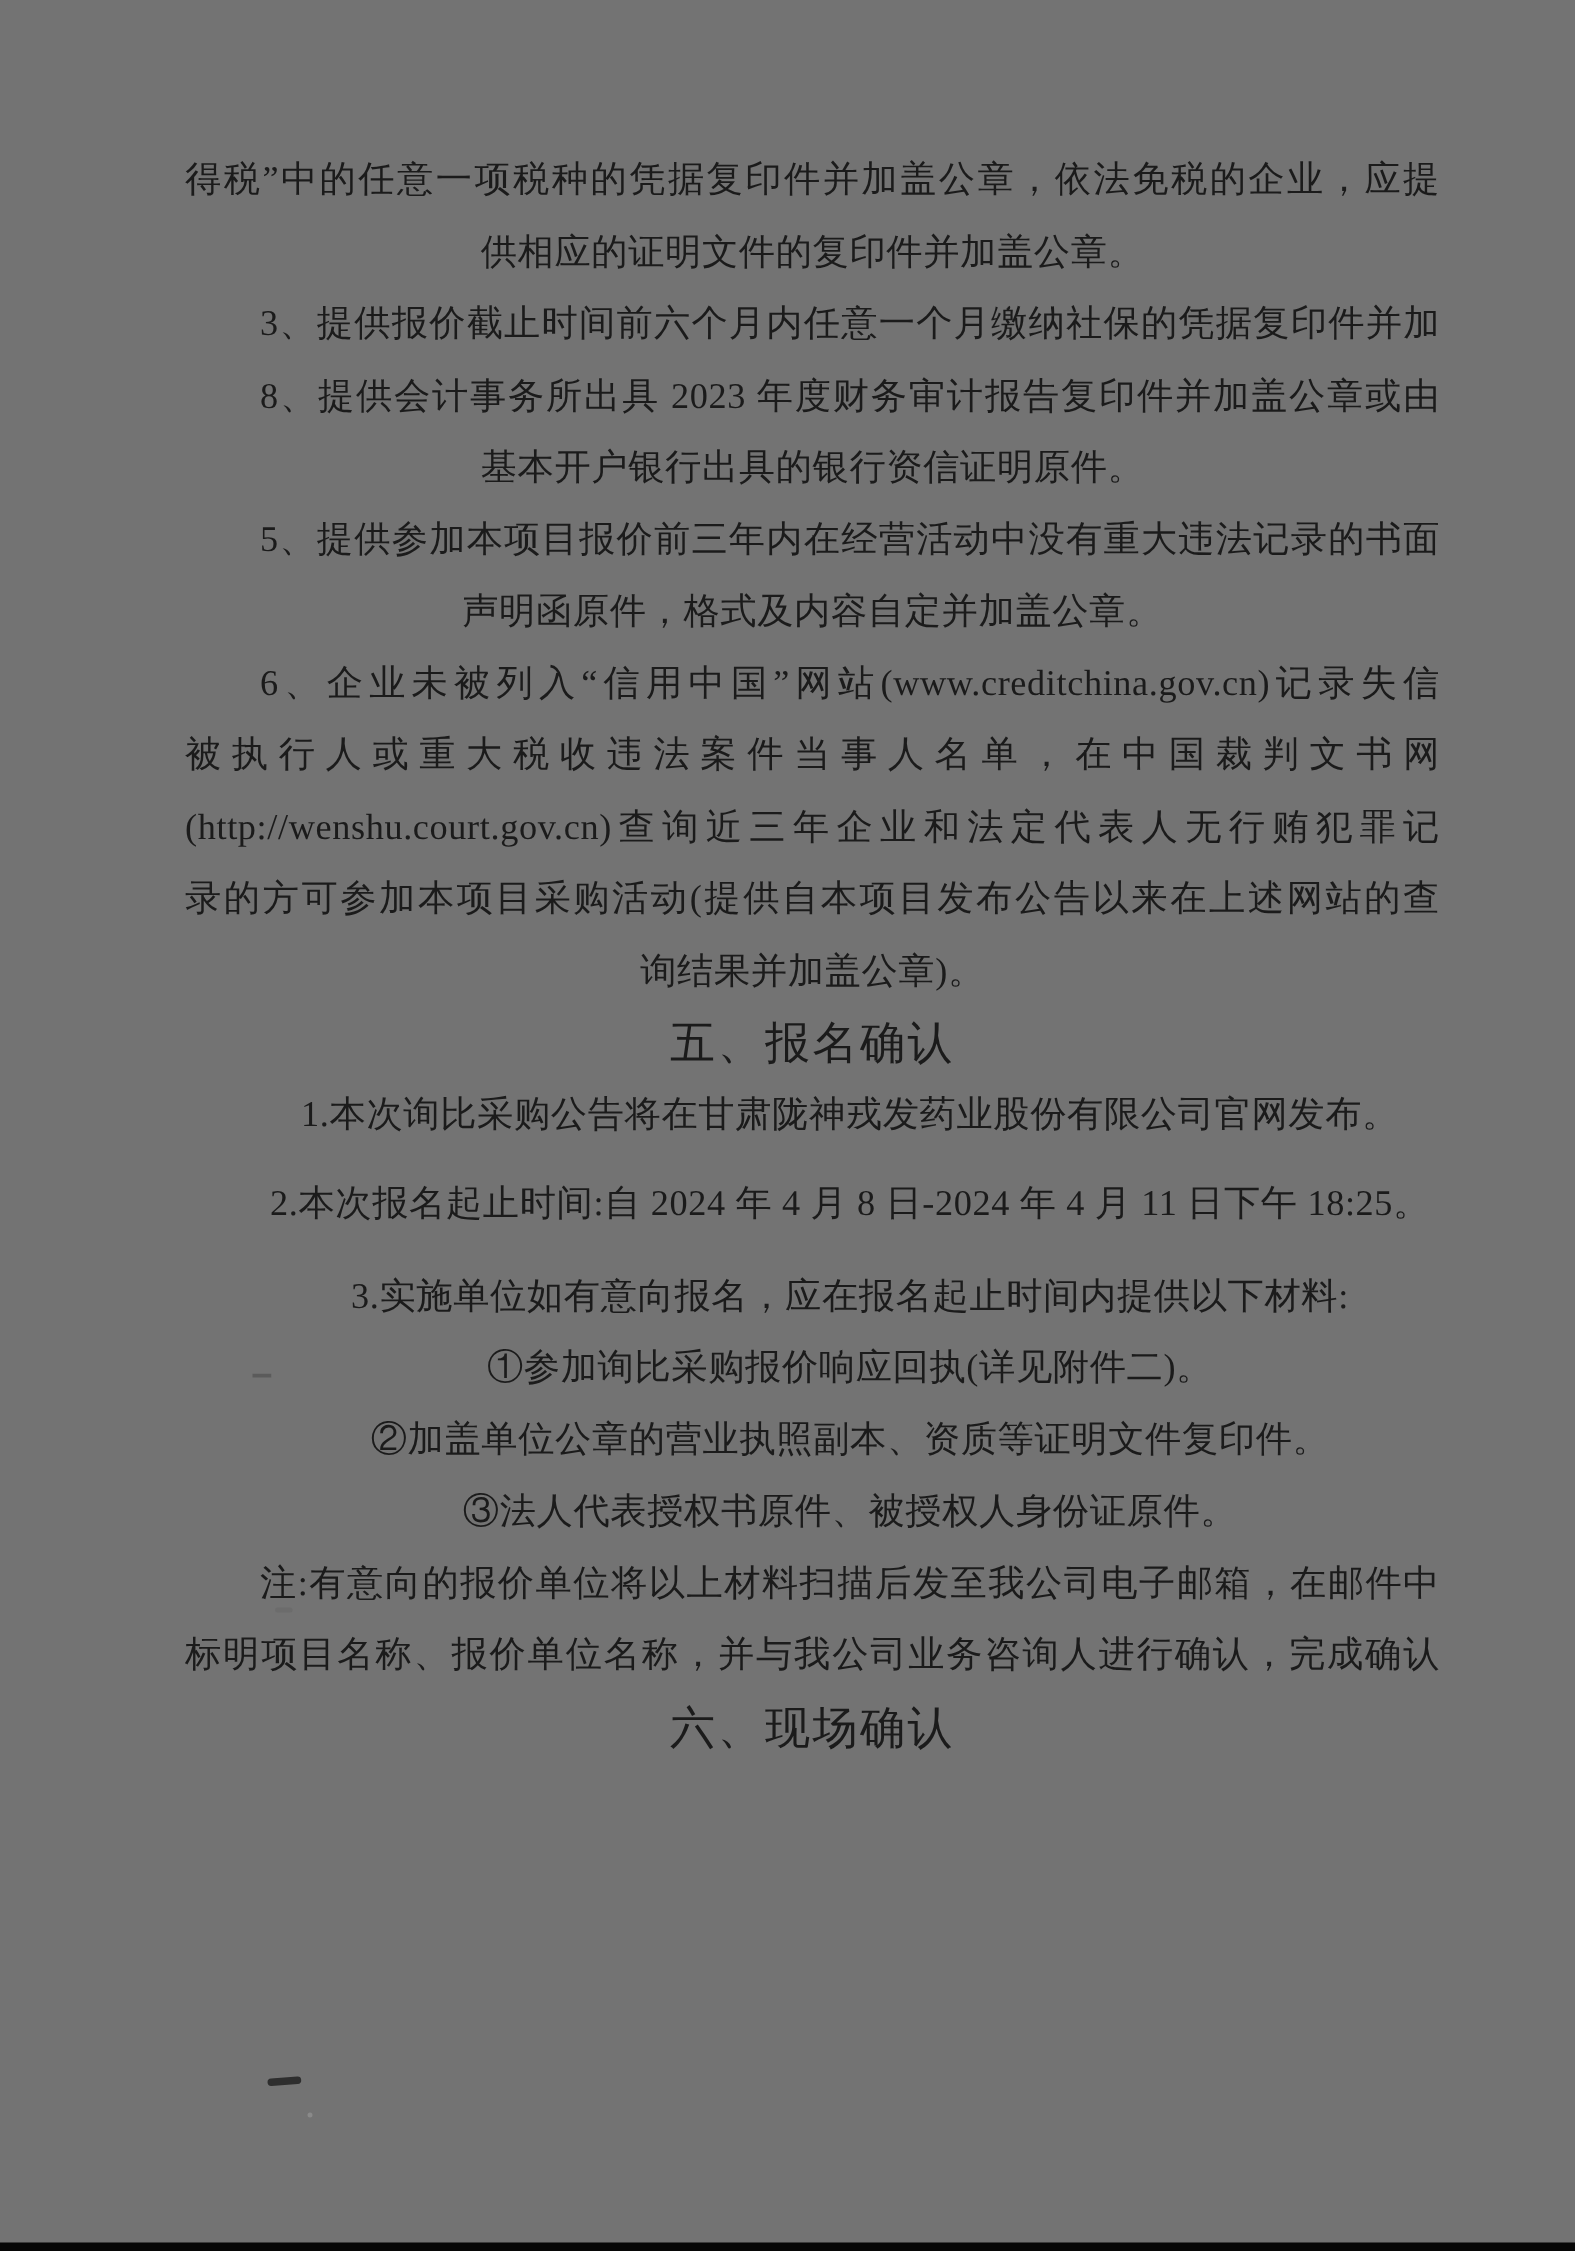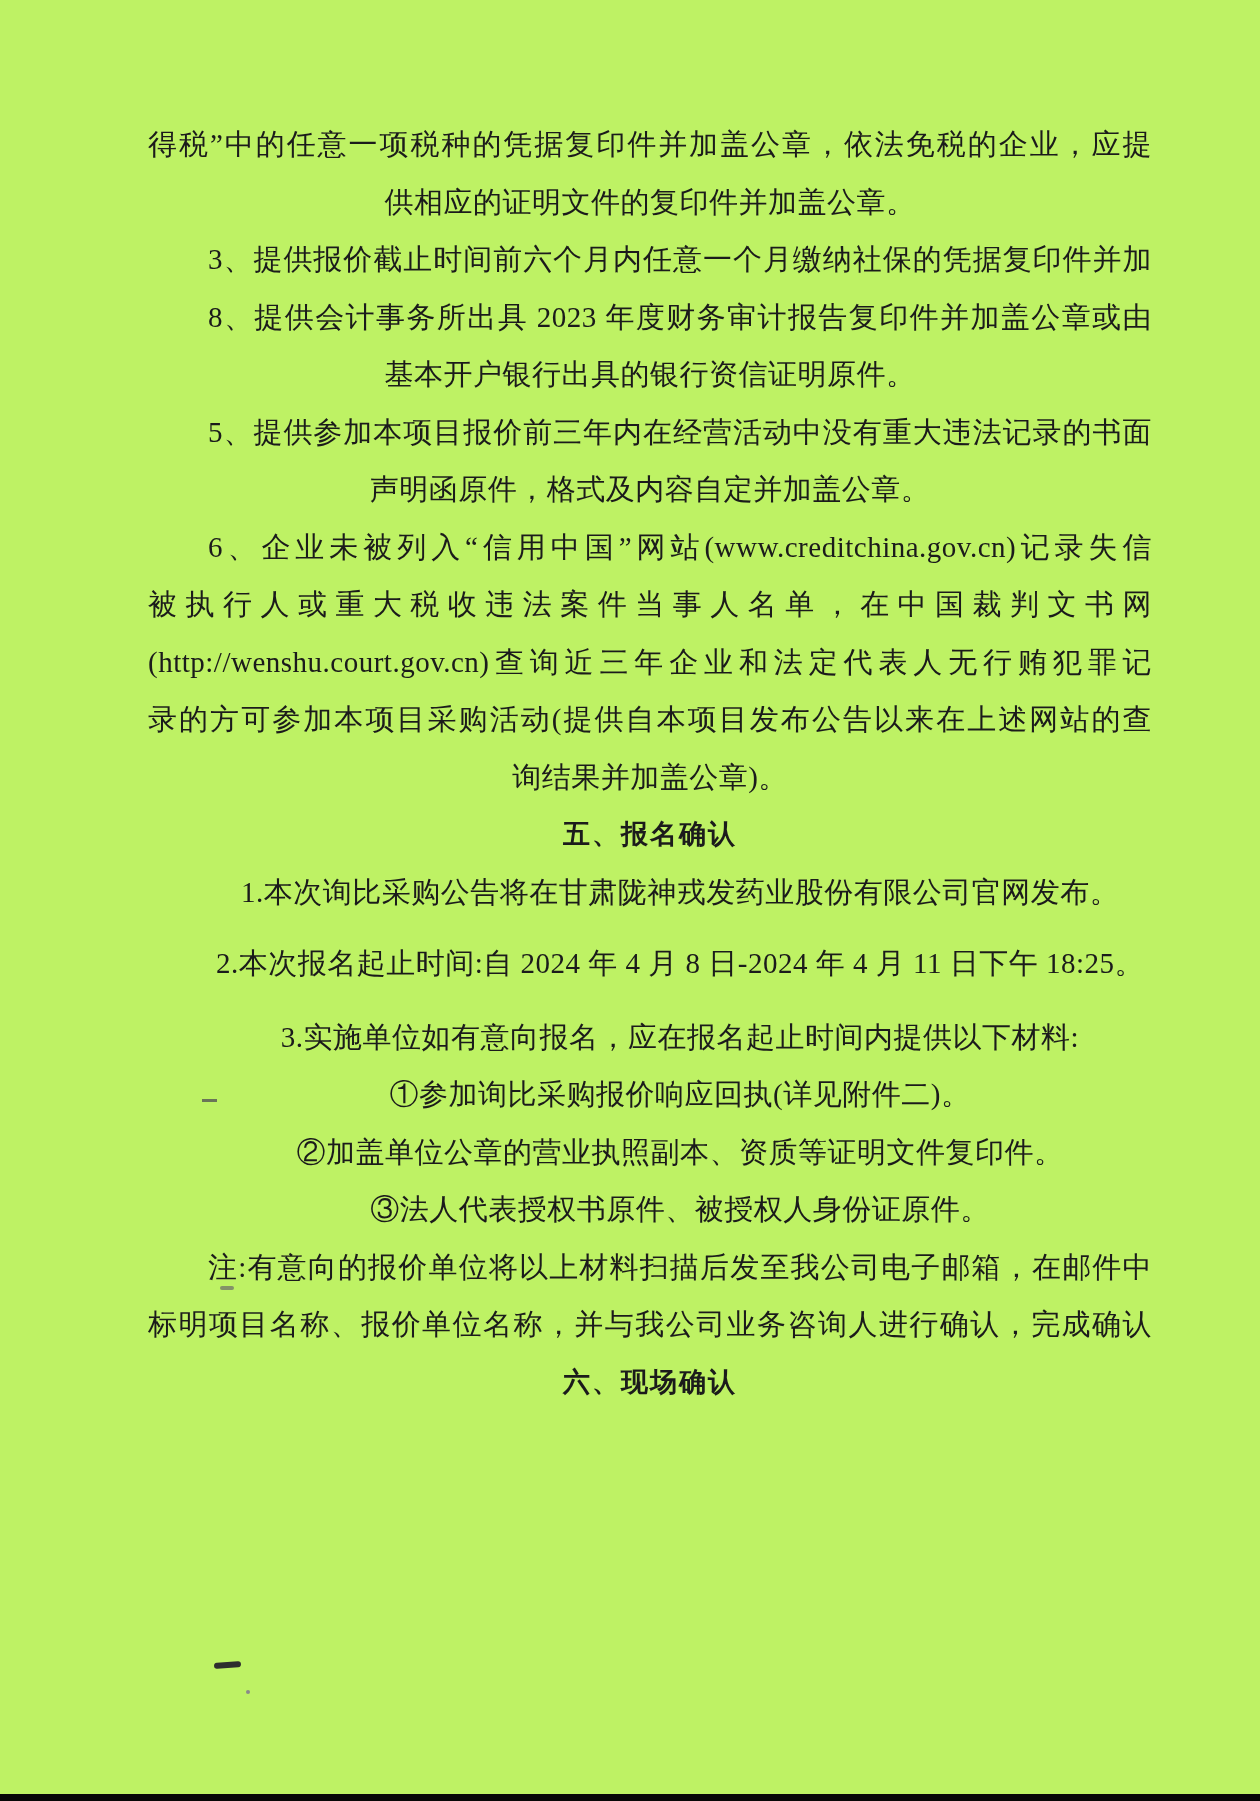--- a/index.html
+++ b/index.html
@@ -4,21 +4,21 @@
 <style>
   html,body{margin:0;padding:0;}
   body{
     width:1260px;height:1801px;
     background:#e9e9e9;
     font-family:"Liberation Serif","DejaVu Serif",serif;
   }
   .page{
     position:relative;
     width:1260px;height:1801px;
-    background:#bef264;
+    background:#737373;
     overflow:hidden;
   }
   .textblock{
     position:absolute;
     left:148px;top:116px;width:1004px;
   }
   .ln{
     height:57.5px;
     line-height:57.5px;
     font-size:29px;
@@ -27,21 +27,21 @@
     white-space:normal;
     letter-spacing:0.5px;
   }
   .full{
     text-align:justify;
     text-align-last:justify;
     -moz-text-align-last:justify;
     text-justify:inter-character;
   }
   .ind{ text-indent:60px; }
-  .head{ font-weight:700; font-size:27px; letter-spacing:2px; }
+  .head{ font-weight:400; font-size:36px; letter-spacing:2px; }
   .mt14{ margin-top:14px; }
   .mt16{ margin-top:16px; }
 
   
   .artifact{ position:absolute; background:#3a3a3a; }
   .a-smudge{ left:214px; top:1662px; width:27px; height:6px; border-radius:3px;
              transform:rotate(-4deg); background:#2e2e2e; }
   .a-dots{ left:220px; top:1286px; width:14px; height:4px; border-radius:2px;
            background:#6a6a6a; opacity:.7; }
   .a-dot{ left:246px; top:1690px; width:4px; height:4px; border-radius:50%;

